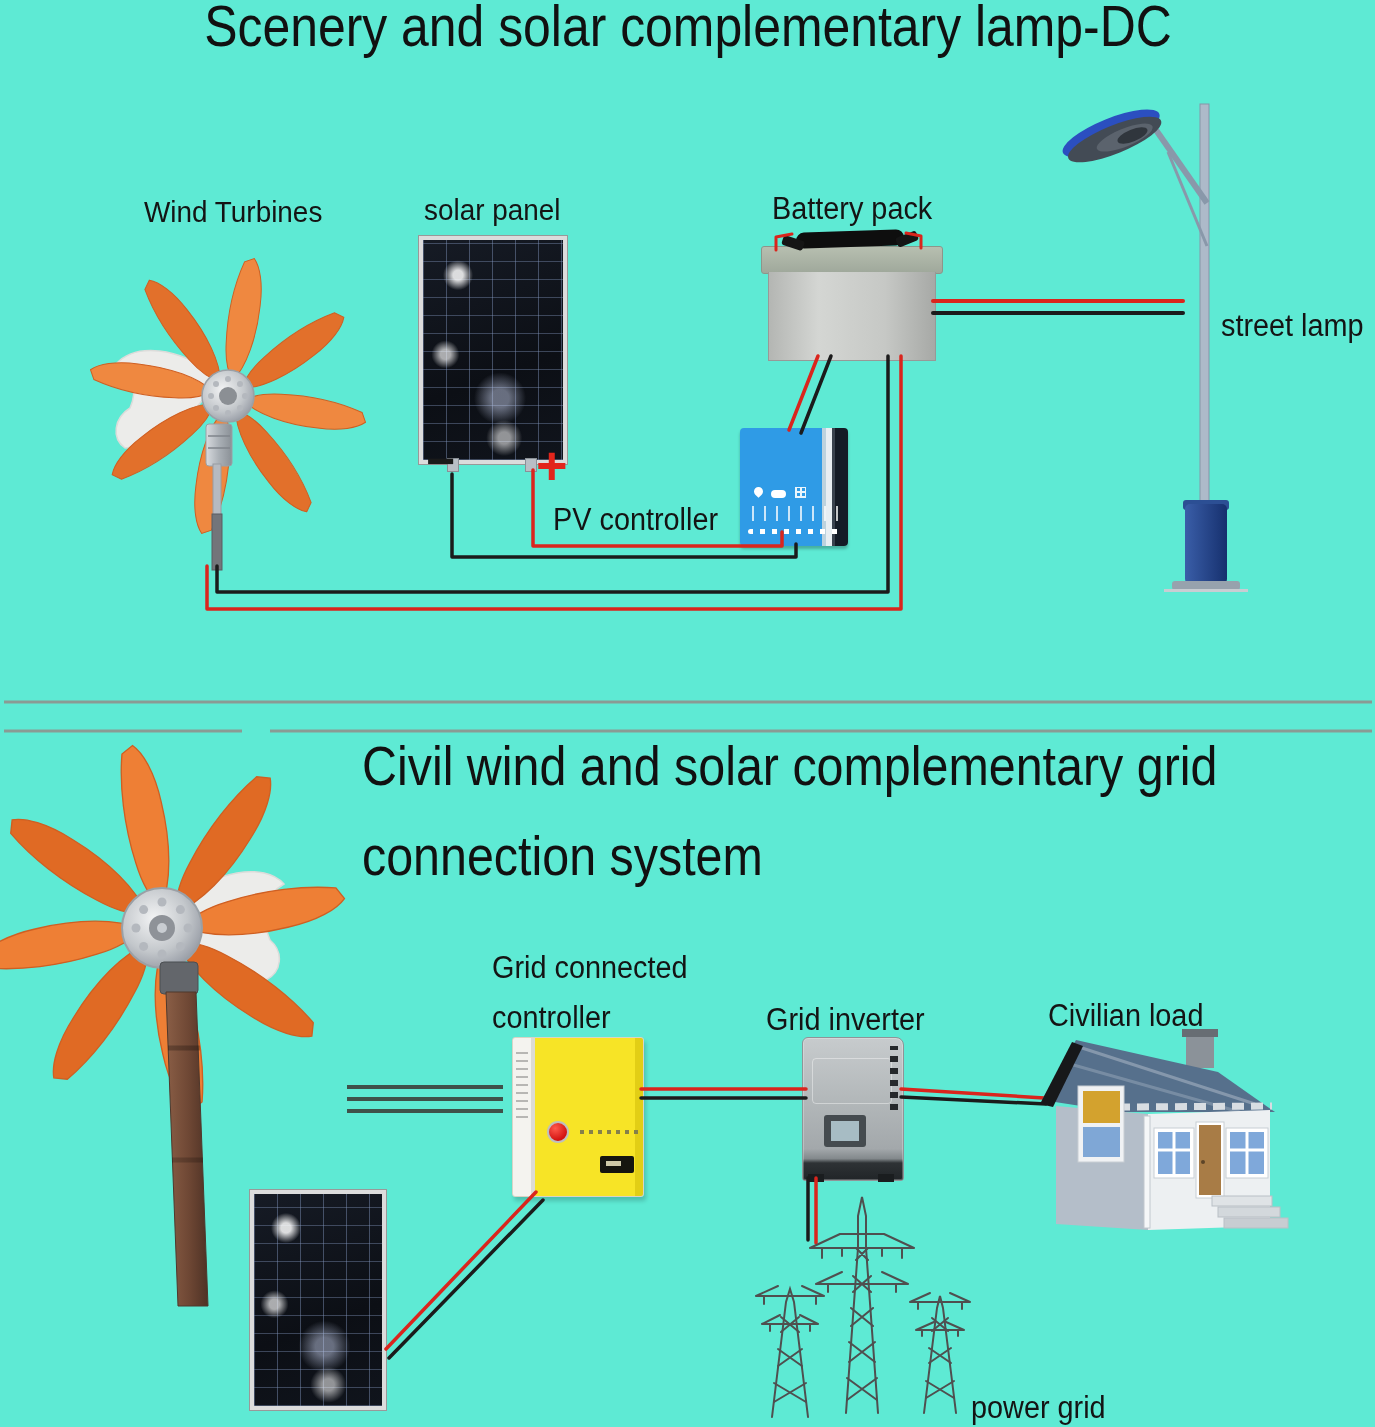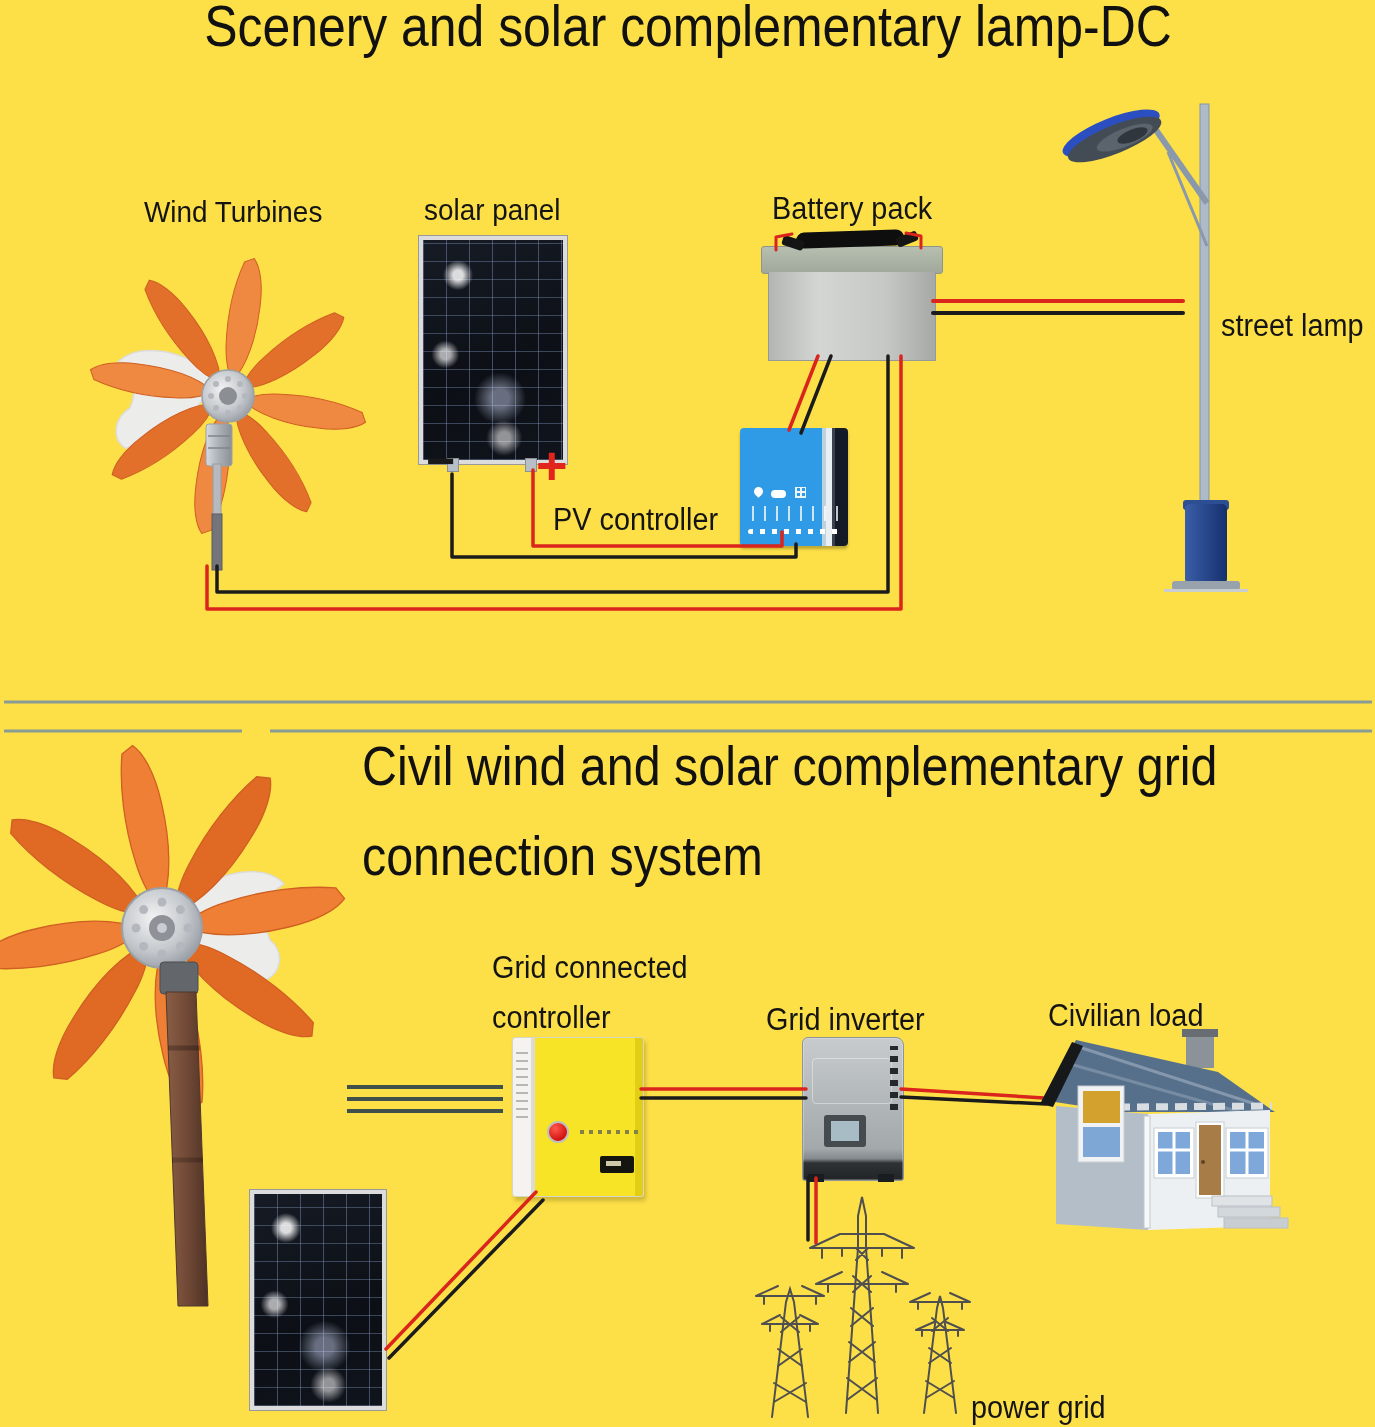--- a/index.html
+++ b/index.html
@@ -1,16 +1,16 @@
 <!DOCTYPE html>
 <html><head>
 <meta charset="utf-8">
 <style>
   html,body{margin:0;padding:0;background:#ffffff;}
-  #stage{position:relative;width:1375px;height:1427px;background:#fde047;overflow:hidden;
+  #stage{position:relative;width:1375px;height:1427px;background:#5eead4;overflow:hidden;
          font-family:"Liberation Sans", sans-serif;}
   .lbl{position:absolute;color:#141414;white-space:nowrap;line-height:1.05;
        transform:scaleX(.93);transform-origin:left top;font-size:30px;}
   .title-main{position:absolute;left:50%;top:-4px;font-size:58px;color:#111;
        white-space:nowrap;transform:translateX(-50%) scaleX(.86);transform-origin:center top;
        line-height:1.05;}
   .title-sub{position:absolute;font-size:55px;color:#111;white-space:nowrap;
        transform:scaleX(.88);transform-origin:left top;line-height:1.05;}
   .sym-minus{position:absolute;left:426px;top:436px;font-size:50px;font-weight:700;color:#1a1a1a;line-height:1;}
   .sym-plus{position:absolute;left:536px;top:438px;font-size:54px;font-weight:700;color:#e2251c;line-height:1;}

